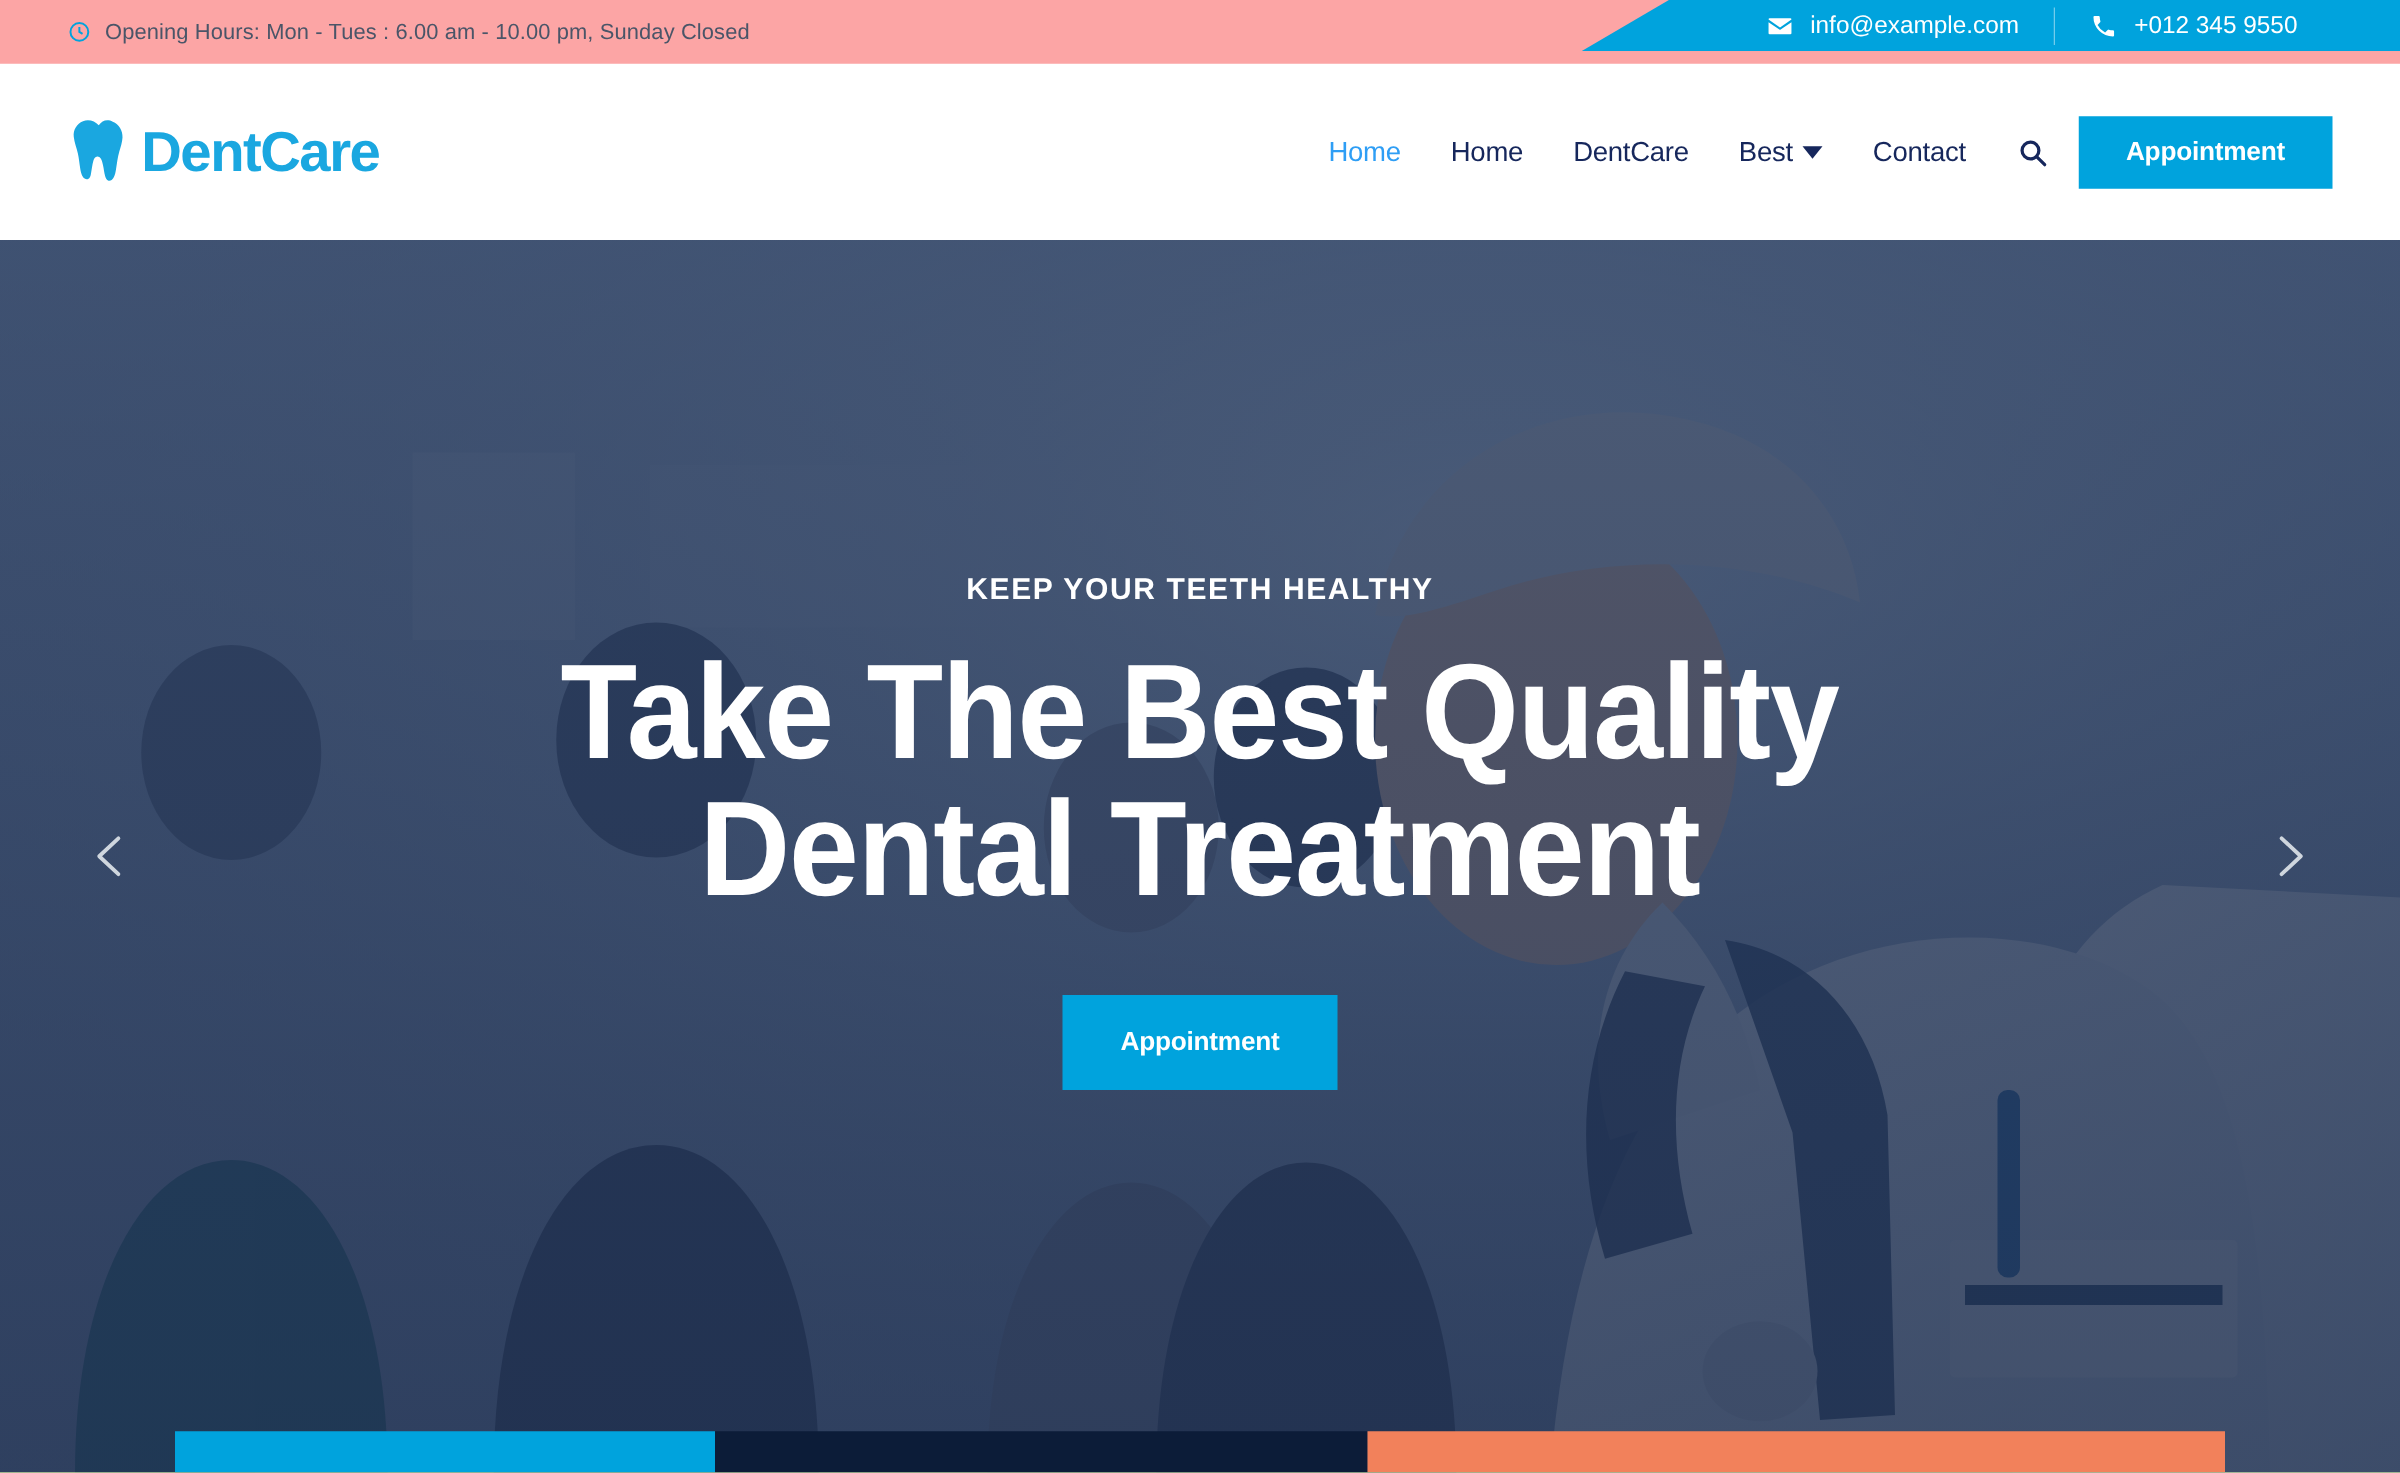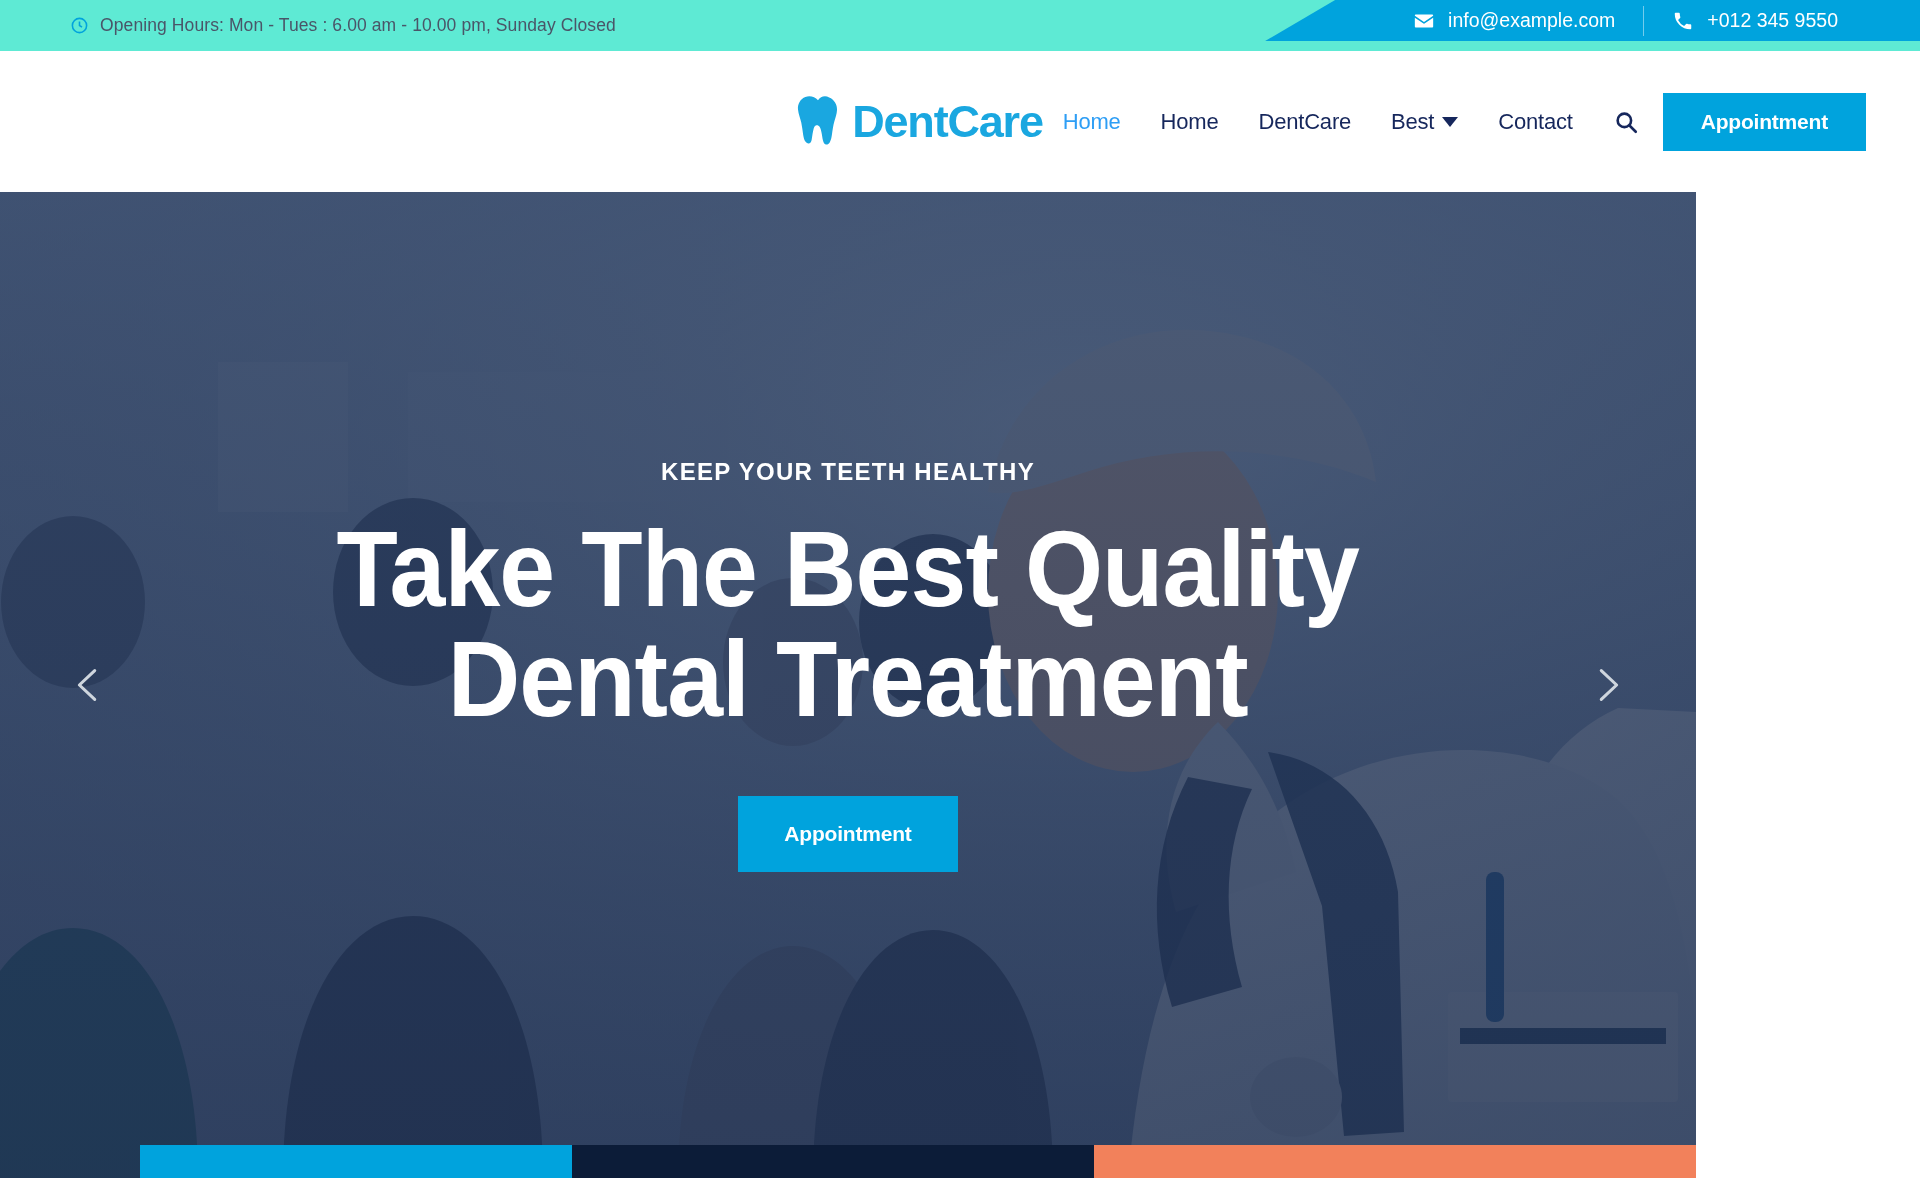--- a/index.html
+++ b/index.html
@@ -6,23 +6,22 @@
   * { margin:0; padding:0; box-sizing:border-box; }
   html,body {
     width:1920px; height:1178px;
     font-family:"Liberation Sans", sans-serif;
     overflow:hidden; background:#fff;
   }
 
   
   .topbar{
     position:relative; width:1920px; height:51px;
-    background:#5eead4; display:flex; align-items:center;
+    background:#fca5a5; display:flex; align-items:center;
     overflow:hidden;
-    padding-left:16px;
   }
   .topbar-left{
     display:flex; align-items:center; gap:11px;
     margin-left:54px; position:relative; z-index:2;
   }
   .clock-icon{ width:19px; height:19px; display:block; }
   .hours-text{
     font-size:17.5px; color:#4a5568; letter-spacing:0.1px;
     white-space:nowrap;
   }
@@ -37,21 +36,21 @@
     display:flex; align-items:center; gap:13px;
     color:#fff; font-size:19.5px; white-space:nowrap;
     padding:0 28px; height:30px;
   }
   .tb-item.divider{ border-left:1px solid rgba(255,255,255,.45); }
   .tb-ic{ width:22px; height:22px; display:block; flex:none; }
 
   
   .header{
     width:1920px; height:141px; background:#fff;
-    display:flex; align-items:center; justify-content:flex-end;
+    display:flex; align-items:center; justify-content:space-between;
     padding:0 54px 0 56px;
   }
   .logo{ display:flex; align-items:center; gap:11px; }
   .tooth-icon{ width:46px; height:56px; display:block; }
   .logo-text{
     font-size:45px; font-weight:bold; color:#1aa7e0;
     letter-spacing:-1.2px;
   }
   .nav{ display:flex; align-items:center; gap:0; }
   .nav-link{
@@ -72,21 +71,21 @@
   .search-icon{ width:26px;height:26px;display:block; }
   .appt-btn{
     background:#00a3dd; color:#fff; border:none;
     font-size:21px; font-weight:bold; font-family:inherit;
     padding:0 38px; height:58px; cursor:pointer;
     letter-spacing:-0.2px; white-space:nowrap;
   }
 
   
   .hero{
-    position:relative; width:1696px; height:986px; overflow:hidden;
+    position:relative; width:1920px; height:986px; overflow:hidden;
     background:#4d7c0f;
   }
   .hero-photo{ position:absolute; inset:0; }
   .hero-photo svg{ width:100%; height:100%; display:block; }
   .hero-overlay{
     position:absolute; inset:0;
     background:linear-gradient(180deg,rgba(30,48,82,.74),rgba(27,43,75,.80));
   }
   .hero-inner{
     position:relative; z-index:3; width:100%; height:100%;

